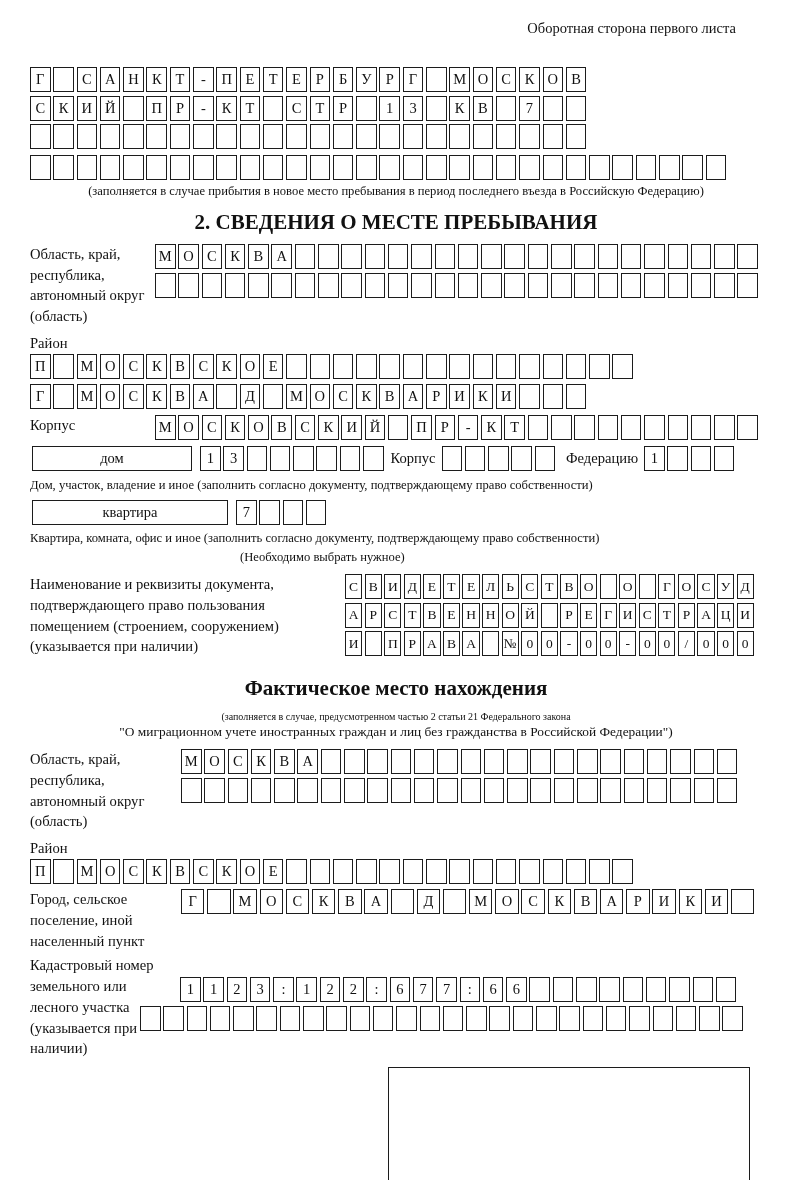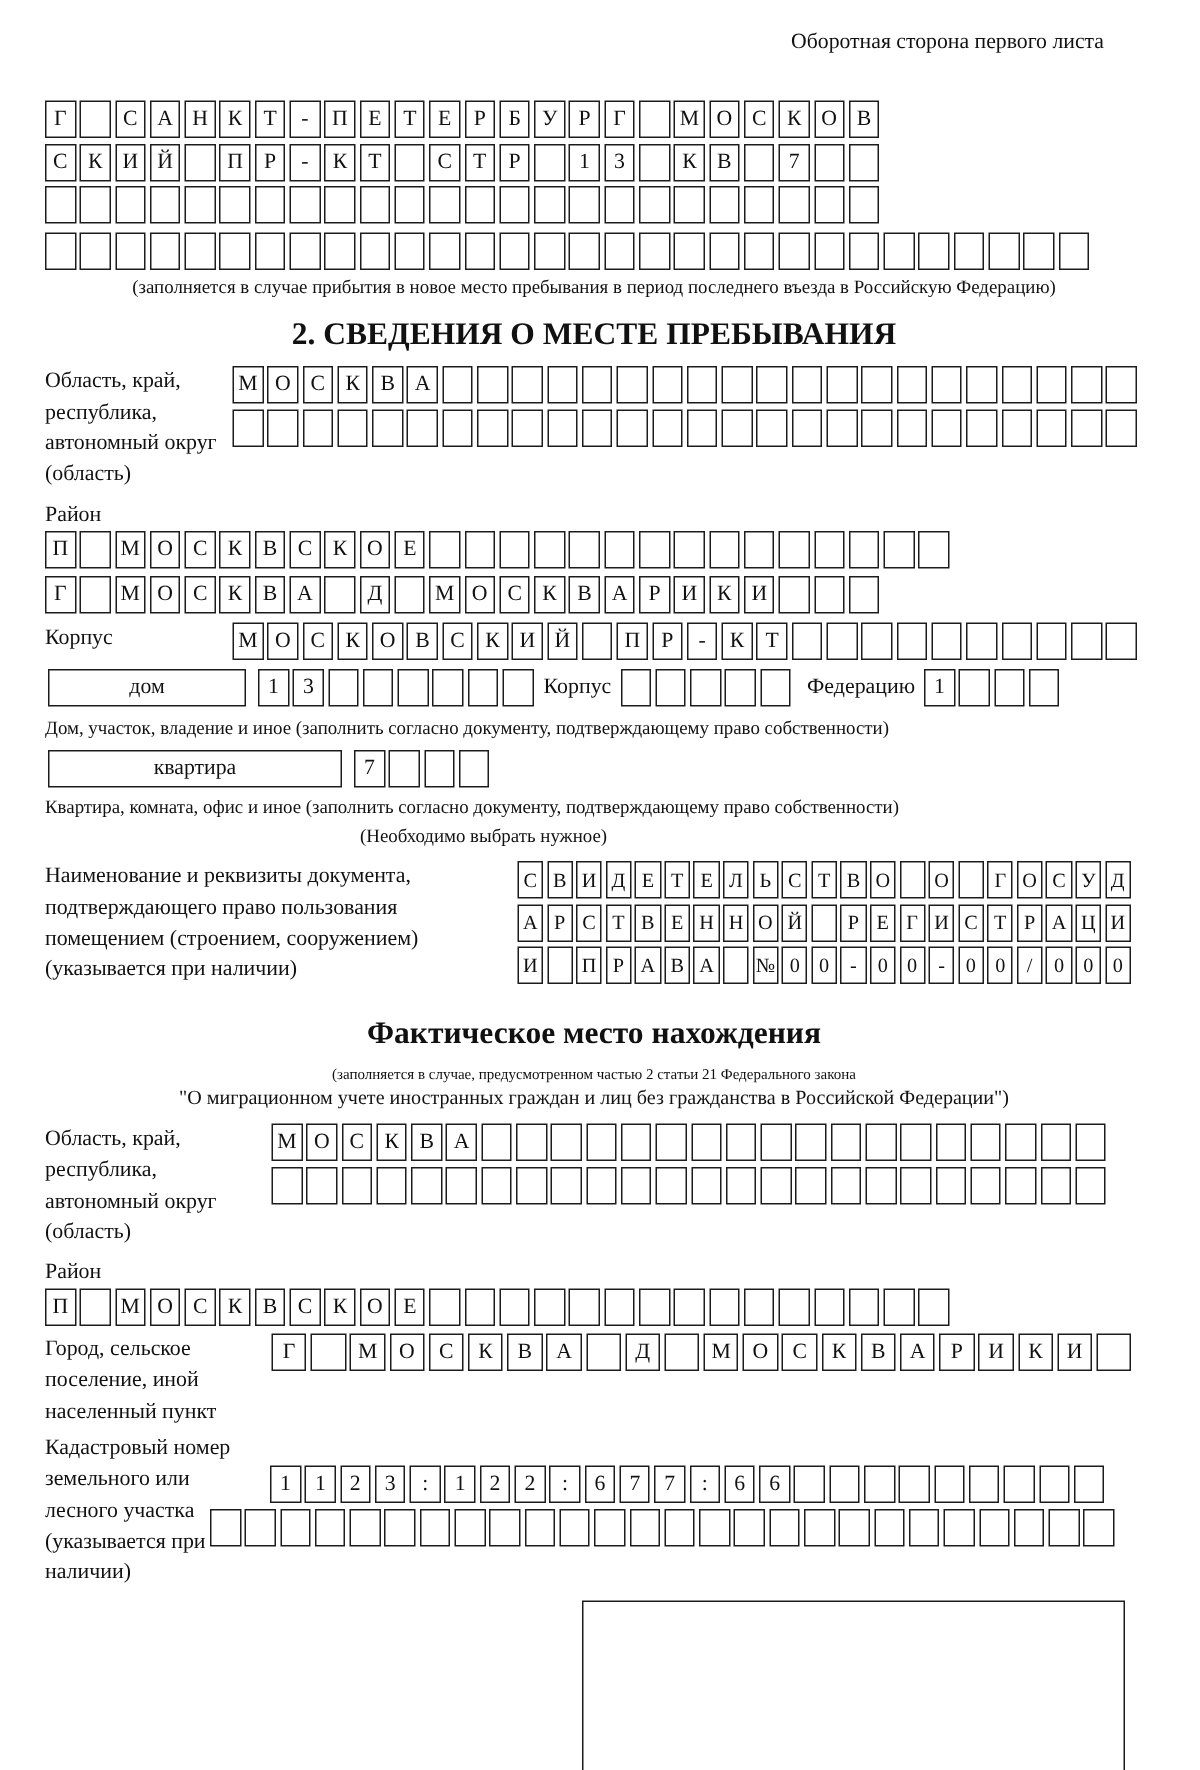--- a/index.html
+++ b/index.html
@@ -304,21 +304,21 @@
         <div class="cell"></div>
         <div class="cell"></div>
         <div class="cell"></div>
         <div class="cell"></div>
         <div class="cell"></div>
         <div class="cell"></div>
       </div>
   </div>
 
   <div class="frow" style="margin-top:3px;">
-    <div class="bigbox" style="width:132px;margin:0 8px 0 2px;font-family:Liberation Serif, serif;">дом</div>
+    <div class="bigbox" style="width:160px;margin:0 8px 0 2px;font-family:Liberation Serif, serif;">дом</div>
     <div class="cellrow">
         <div class="cell">1</div>
         <div class="cell">3</div>
         <div class="cell"></div>
         <div class="cell"></div>
         <div class="cell"></div>
         <div class="cell"></div>
         <div class="cell"></div>
         <div class="cell"></div>
       </div>

